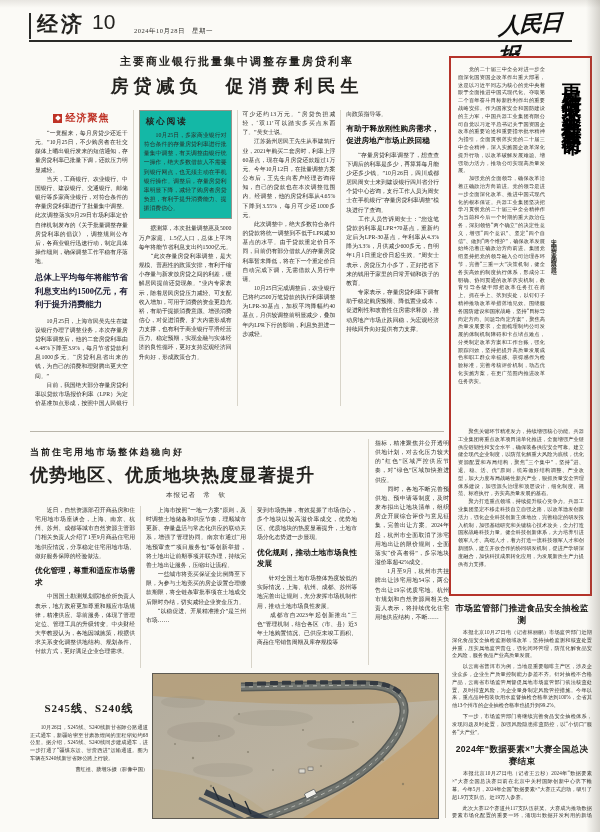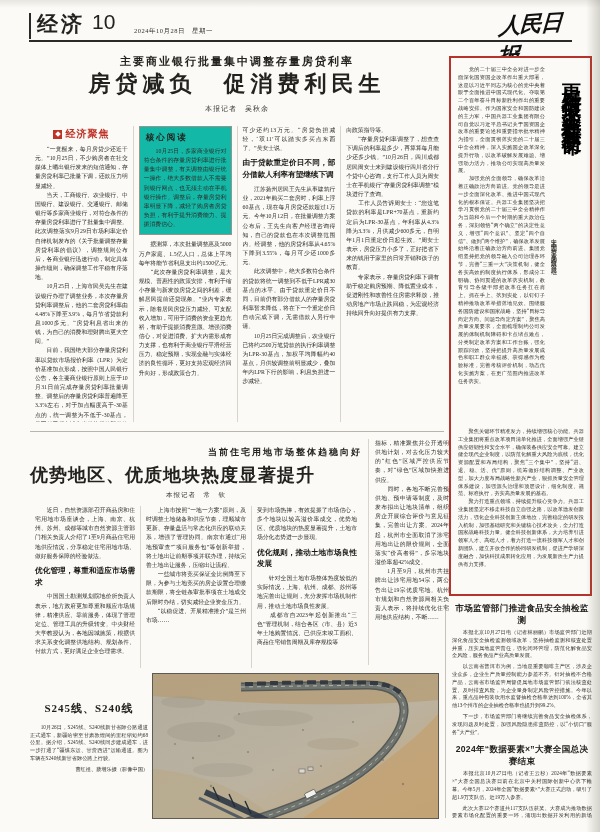--- a/index.html
+++ b/index.html
@@ -27,21 +27,21 @@
 
   
   .bodytxt{font-size:5.8px;line-height:1.58;text-align:justify;color:#2c2b28;white-space:pre-line;}
   .tiny{font-size:5.2px;line-height:1.5;text-align:justify;color:#33322e;white-space:pre-line;}
   .colrule{border-right:1px solid #d8d4c9;}
 
   
   .lead{position:absolute;left:30px;top:46px;width:414px;height:384px;}
   .lead-kicker{text-align:center;font-weight:700;font-size:11px;letter-spacing:2px;margin-top:8px;}
   .lead-headline{text-align:center;font-family:"Liberation Sans",sans-serif;font-weight:700;
-    font-size:22px;letter-spacing:5px;}
+    font-size:18px;letter-spacing:5px;margin-top:5px;}
   .lead-byline{text-align:center;font-size:7px;color:#3a3935;margin-top:5px;letter-spacing:1px;}
   .lead-cols{display:flex;margin-top:12px;height:296px;overflow:hidden;}
   .lead-col{flex:1;padding:0 5px;overflow:hidden;}
   .focus-head{display:flex;align-items:center;justify-content:center;gap:3px;
     color:#bf3226;font-weight:700;font-size:10px;letter-spacing:1px;margin:1px 0 4px;}
   .focus-ico{width:9px;height:9px;background:#bf3226;position:relative;flex:0 0 auto;}
   .focus-ico::after{content:"";position:absolute;left:2.5px;top:2.5px;width:4px;height:4px;background:#fff;transform:rotate(45deg);}
   .abstract{font-weight:700;font-size:8.4px;line-height:1.6;color:#1c1c34;margin:5px 0;text-align:justify;}
   .corebox{border:1px solid #98948a;background:#14b8a6;padding:5px 4px;margin-bottom:5px;}
   .corebox-title{font-weight:700;font-size:8.5px;letter-spacing:2px;margin:0 0 3px 2px;}
@@ -58,21 +58,21 @@
     line-height:1.25;color:#000;padding-top:2px;font-family:"Liberation Serif",serif;}
   .rb-bottom{margin-top:6px;height:154px;overflow:hidden;}
 
   
   .hrule-mid{position:absolute;left:30px;top:431px;width:414px;height:1px;background:#b9b5aa;}
   .vrule-right{position:absolute;left:445px;top:604px;width:1px;height:214px;background:#c6c2b7;}
 
   
   .land{position:absolute;left:30px;top:437px;width:414px;height:232px;}
   .land-left{position:absolute;left:0;top:0;width:332px;}
-  .land-kicker{text-align:right;font-weight:700;font-size:9px;letter-spacing:2px;margin-top:9px;}
+  .land-kicker{text-align:left;font-weight:700;font-size:9px;letter-spacing:2px;margin-top:9px;}
   .land-headline{font-family:Liberation Sans, sans-serif;font-weight:700;
     font-size:18px;letter-spacing:1px;margin-top:4px;}
   .land-byline{text-align:center;font-size:6.5px;color:#3a3935;margin-top:4px;letter-spacing:1px;}
   .land-cols{display:flex;margin-top:6px;height:162px;overflow:hidden;}
   .land-col{flex:1;padding:0 5px;overflow:hidden;}
   .land-col4{position:absolute;left:338px;top:2px;width:74px;height:226px;overflow:hidden;
     border-left:1px solid #d8d4c9;padding-left:6px;}
 
   
   .road{position:absolute;left:30px;top:699px;width:118px;}
@@ -96,49 +96,49 @@
 <div class="mast-vrule"></div>
 <div class="mast-section">经济</div>
 <div class="mast-num">10</div>
 <div class="mast-date">2024年10月28日　星期一</div>
 <div class="mast-logo">人民日报</div>
 <div class="mast-hrule"></div>
 
 <div class="lead">
   <div class="lead-kicker">主要商业银行批量集中调整存量房贷利率</div>
   <div class="lead-headline">房贷减负　促消费利民生</div>
-  <div class="lead-byline">本报记者　吴秋余</div>
   <div class="lead-cols">
     <div class="lead-col colrule">
       <div class="focus-head">
         <span class="focus-ico"></span>
         <span>经济聚焦</span>
       </div>
       <div class="bodytxt">　　“一觉醒来，每月房贷少还近千元。”10月25日，不少购房者在社交媒体上晒出银行发来的短信通知，存量房贷利率已批量下调，还款压力明显减轻。
 　　当天，工商银行、农业银行、中国银行、建设银行、交通银行、邮储银行等多家商业银行，对符合条件的存量房贷利率进行了批量集中调整。此次调整落实9月29日市场利率定价自律机制发布的《关于批量调整存量房贷利率的倡议》，调整规则公布后，各商业银行迅速行动，制定具体操作细则，确保调整工作平稳有序落地。</div>
+      <div class="abstract">总体上平均每年将能节省利息支出约1500亿元，有利于提升消费能力</div>
       <div class="bodytxt">　　10月25日，上海市民吴先生在建设银行办理了调整业务，本次存量房贷利率调整后，他的二套房贷利率由4.48%下降至3.9%，每月节省贷款利息1000多元。“房贷利息省出来的钱，为自己的消费和理财腾出更大空间。”
 　　目前，我国绝大部分存量房贷利率以贷款市场报价利率（LPR）为定价基准加点形成，按照中国人民银行公告，各主要商业银行原则上应于10月31日前完成存量房贷利率批量调整。调整后的存量房贷利率普遍降至3.3%左右，对于加点幅度高于-30基点的，统一调整为不低于-30基点，且不低于所在城市当前执行的新发放房贷利率下限。</div>
     </div>
     <div class="lead-col colrule">
       <div class="corebox">
         <div class="corebox-title">核心阅读</div>
         <div class="bodytxt">　　10月25日，多家商业银行对符合条件的存量房贷利率进行批量集中调整，有关调整由银行统一操作，绝大多数借款人不需要到银行网点，也无须主动在手机银行操作。调整后，存量房贷利率明显下降，减轻了购房者房贷负担，有利于提升消费能力、提振消费信心。</div>
       </div>
       <div class="bodytxt">　　据测算，本次批量调整惠及5000万户家庭、1.5亿人口，总体上平均每年将能节省利息支出约1500亿元。
 　　“此次存量房贷利率调整，是大规模、普惠性的政策安排，有利于缩小存量与新发放房贷之间的利差，缓解居民提前还贷现象。”业内专家表示，随着居民房贷压力减轻、可支配收入增加，可用于消费的资金更趋充裕，有助于提振消费意愿、增强消费信心，对促进消费、扩大内需形成有力支撑，也有利于商业银行平滑经营压力、稳定预期，实现金融与实体经济的良性循环，更好支持宏观经济回升向好，形成政策合力。</div>
     </div>
     <div class="lead-col colrule">
       <div class="bodytxt">可少还约13万元。“房贷负担减轻，‘双11’可以踏实多买点东西了。”吴女士说。</div>
-      <div class="subhead">由于贷款重定价日不同，部分借款人利率有望继续下调</div>
       <div class="bodytxt">　　江苏扬州居民王先生从事建筑行业，2021年购买二套房时，利率上浮60基点，现在每月房贷还款超过1万元。今年10月12日，在批量调整方案公布后，王先生向客户经理咨询得知，自己的贷款也在本次调整范围内。经调整，他的房贷利率从4.65%下降到3.55%，每月可少还1000多元。
 　　此次调整中，绝大多数符合条件的贷款将统一调整到不低于LPR减30基点的水平。由于贷款重定价日不同，目前仍有部分借款人的存量房贷利率暂未降低，将在下一个重定价日自动完成下调，无需借款人另行申请。</div>
       <div class="bodytxt">　　10月25日完成调整后，农业银行已将约2500万笔贷款的执行利率调整为LPR-30基点，加权平均降幅约40基点，月供较调整前明显减少，叠加年内LPR下行的影响，利息负担进一步减轻。</div>
     </div>
     <div class="lead-col">
       <div class="bodytxt">向政策指导等。</div>
+      <div class="subhead">有助于释放刚性购房需求，促进房地产市场止跌回稳</div>
       <div class="bodytxt">　　“存量房贷利率调整了，想查查下调后的利率是多少，再算算每月能少还多少钱。”10月26日，四川成都居民周女士来到建设银行四川省分行个贷中心咨询，支行工作人员为周女士在手机银行“存量房贷利率调整”模块进行了查询。
 　　工作人员告诉周女士：“您这笔贷款的利率是LPR+70基点，重新约定后为LPR-30基点，年利率从4.3%降为3.3%，月供减少600多元，自明年1月1日重定价日起生效。”周女士表示，房贷压力小多了，正好把省下来的钱用于家里的日常开销和孩子的教育。</div>
       <div class="bodytxt">　　专家表示，存量房贷利率下调有助于稳定购房预期、降低置业成本，促进刚性和改善性住房需求释放，推动房地产市场止跌回稳，为宏观经济持续回升向好提供有力支撑。</div>
     </div>
   </div>
 </div>
 
 <div class="redbox">
   <div class="rb-top">
     <div class="rb-body tiny">　　党的二十届三中全会对进一步全面深化国资国企改革作出重大部署，这是以习近平同志为核心的党中央着眼于全面推进中国式现代化、夺取第二个百年奋斗目标新胜利作出的重要战略安排。作为国家安全和国防建设的主力军，中国兵器工业集团有限公司自觉以习近平总书记关于国资国企改革的重要论述和重要指示批示精神为指引，全面贯彻落实党的二十届三中全会精神，深入实施国企改革深化提升行动，以改革破解发展难题、增强动力活力，推动公司实现高质量发展。

